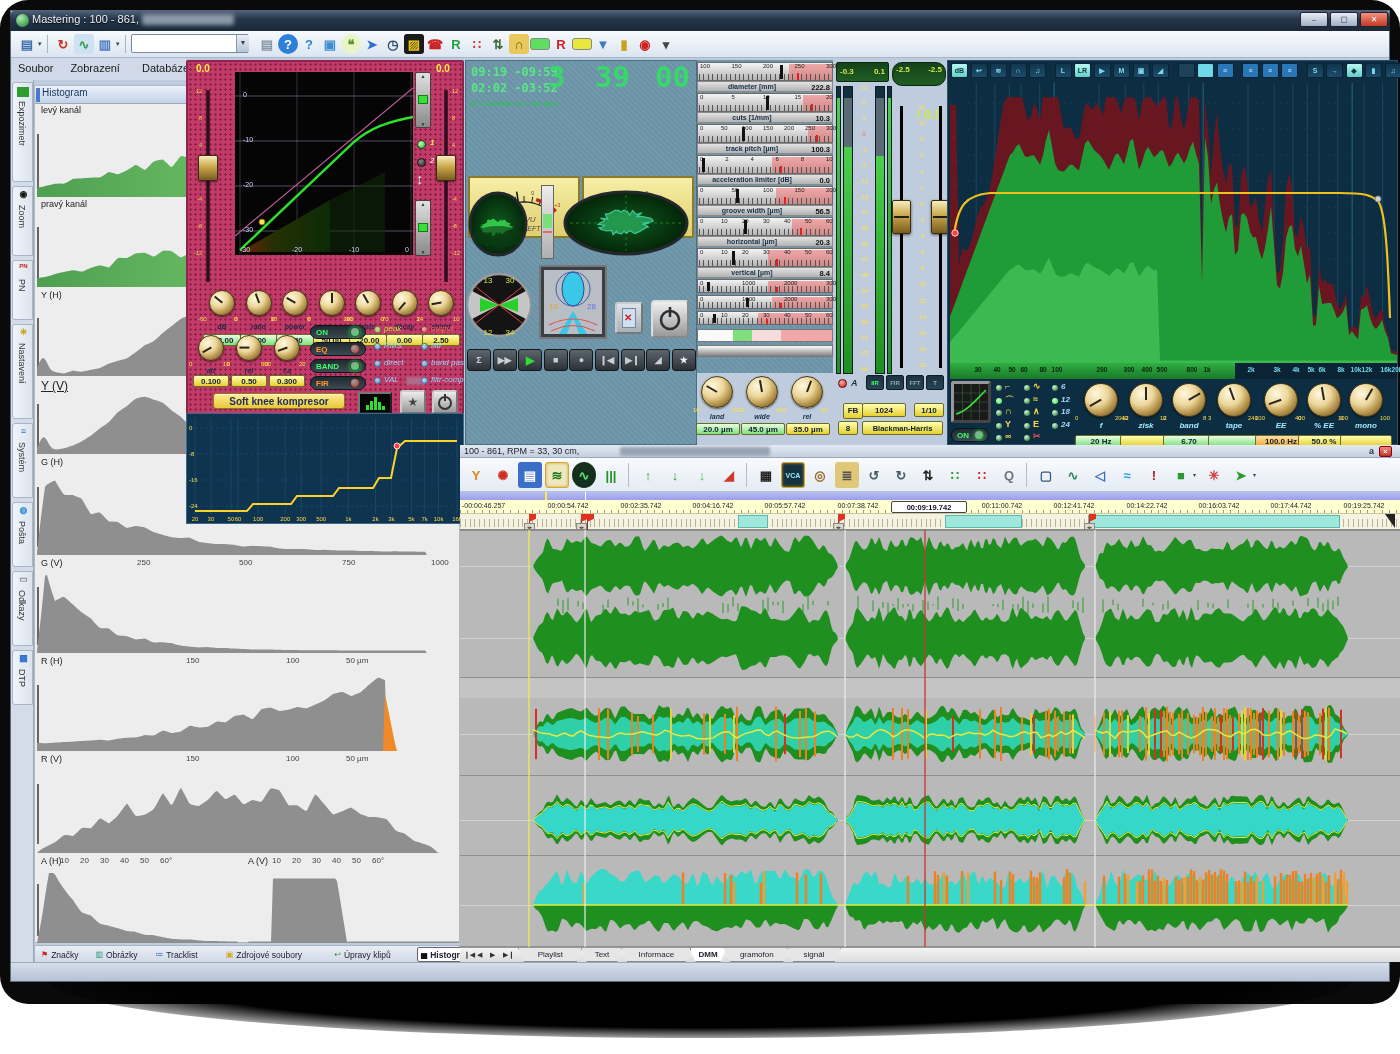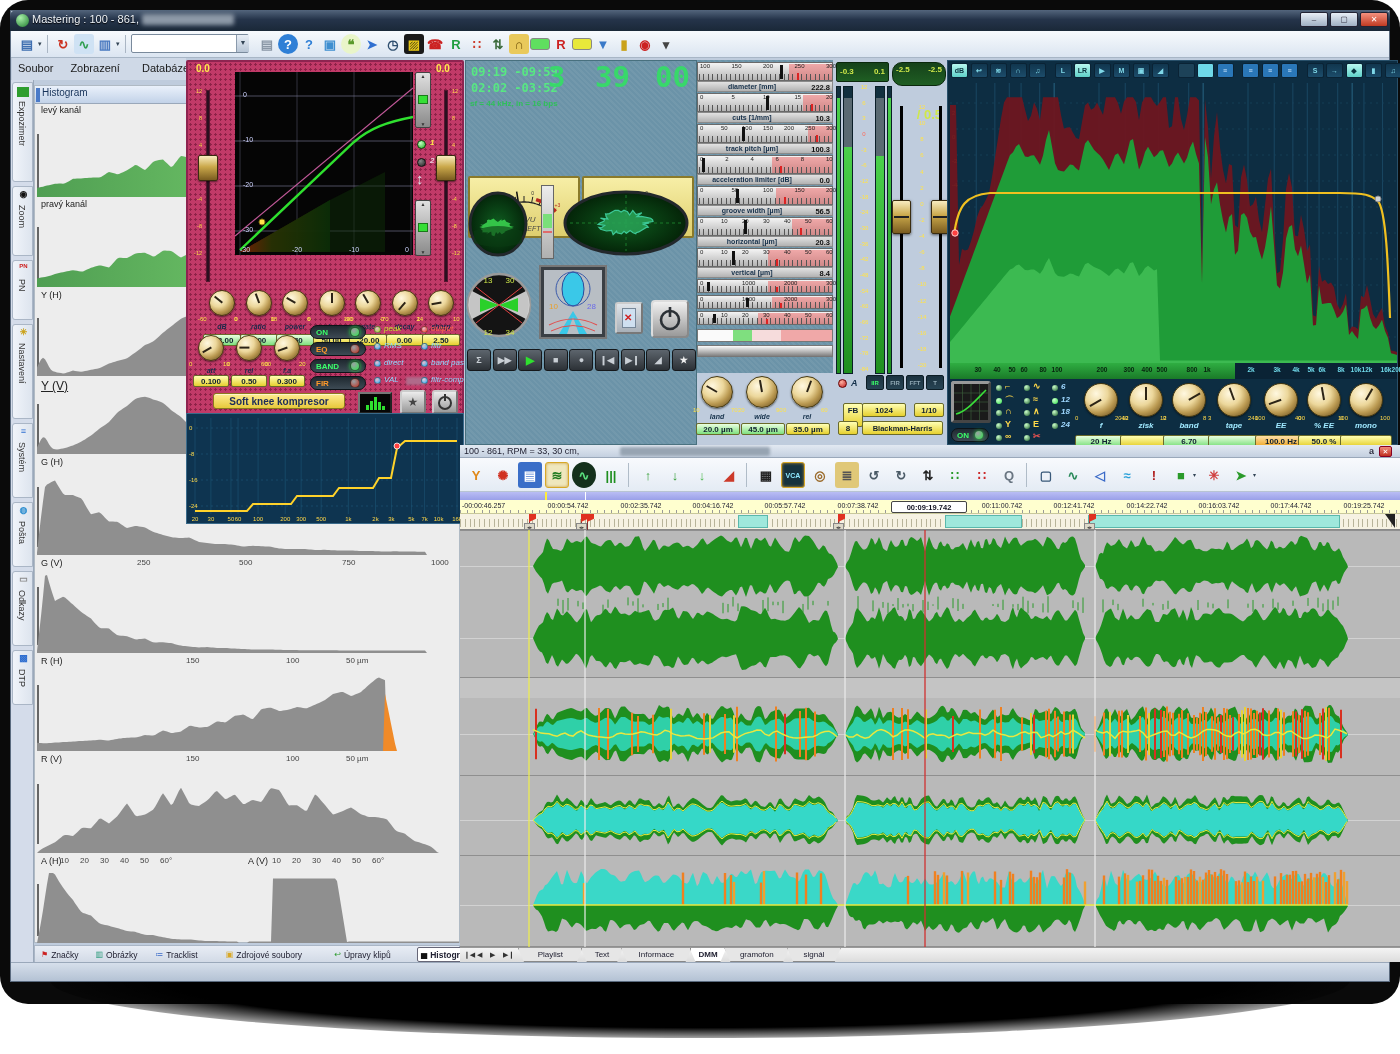--- a/index.html
+++ b/index.html
@@ -863,21 +863,21 @@
       <div class="ab" style="left: 94px; top: 40px; width: 32px; text-align: center; font-size: 7px; font-style: italic; font-weight: bold; color: rgb(20, 48, 74);">rel</div>
       <div class="ab vb y" style="left: 89px; top: 50px; width: 44px; height: 12px; line-height: 11px;">35.0 µm</div>
     </div>
     <div class="ab" style="left: 838px; top: 373px; width: 110px; height: 72px;">
       <div class="ab" style="left: 0px; top: 6px; width: 9px; height: 9px; border-radius: 50%; background: radial-gradient(circle at 35% 30%, rgb(255, 176, 160), rgb(192, 32, 32)); border: 1px solid rgb(102, 0, 0);"></div>
       <div class="ab" style="left: 13px; top: 5px; font-size: 9px; font-style: italic; font-weight: bold; color: rgb(20, 48, 74);">A</div>
       <div class="ab" style="left: 28px; top: 2px; width: 18px; height: 15px; background: linear-gradient(rgb(28, 50, 64), rgb(39, 68, 84)); border: 1px solid rgb(13, 29, 38); border-radius: 2px; font-size: 6px; font-weight: bold; text-align: center; line-height: 14px; color: rgb(58, 255, 106);">IIR</div>
       <div class="ab" style="left: 48px; top: 2px; width: 18px; height: 15px; background: linear-gradient(rgb(28, 50, 64), rgb(39, 68, 84)); border: 1px solid rgb(13, 29, 38); border-radius: 2px; font-size: 6px; font-weight: bold; text-align: center; line-height: 14px; color: rgb(143, 168, 180);">FIR</div>
       <div class="ab" style="left: 68px; top: 2px; width: 18px; height: 15px; background: linear-gradient(rgb(28, 50, 64), rgb(39, 68, 84)); border: 1px solid rgb(13, 29, 38); border-radius: 2px; font-size: 6px; font-weight: bold; text-align: center; line-height: 14px; color: rgb(143, 168, 180);">FFT</div>
       <div class="ab" style="left: 88px; top: 2px; width: 18px; height: 15px; background: linear-gradient(rgb(28, 50, 64), rgb(39, 68, 84)); border: 1px solid rgb(13, 29, 38); border-radius: 2px; font-size: 6px; font-weight: bold; text-align: center; line-height: 14px; color: rgb(143, 168, 180);">T</div>
-      <div class="ab vb y" style="left: 5px; top: 30px; width: 20px; height: 24px; line-height: 13px;">FB</div>
+      <div class="ab vb y" style="left: 5px; top: 30px; width: 20px; height: 16px; line-height: 13px;">FB</div>
       <div class="ab vb y" style="left: 76px; top: 30px; width: 30px; height: 14px; line-height: 13px;">1/10</div>
       <div class="ab vb y" style="left: 0px; top: 48px; width: 20px; height: 14px; line-height: 13px;">8</div>
     </div>
     <div class="ab" style="left: 947px; top: 60px; width: 451px; height: 385px; background: rgb(13, 45, 66); border: 1px solid rgb(40, 80, 106);">
       <div class="ab" style="left: 3px; top: 2px; width: 17px; height: 15px; font-size: 7px; display: flex; align-items: center; justify-content: center; font-weight: bold; border-radius: 2px; background: linear-gradient(rgb(184, 248, 240), rgb(95, 208, 200)); color: rgb(10, 51, 64); border: 1px solid rgb(10, 35, 53);">dB</div>
       <div class="ab" style="left: 22.5px; top: 2px; width: 17px; height: 15px; font-size: 7px; display: flex; align-items: center; justify-content: center; font-weight: bold; border-radius: 2px; background: linear-gradient(rgb(17, 54, 78), rgb(28, 76, 106)); color: rgb(127, 216, 232); border: 1px solid rgb(10, 35, 53);">↩</div>
       <div class="ab" style="left: 42px; top: 2px; width: 17px; height: 15px; font-size: 7px; display: flex; align-items: center; justify-content: center; font-weight: bold; border-radius: 2px; background: linear-gradient(rgb(17, 54, 78), rgb(28, 76, 106)); color: rgb(127, 216, 232); border: 1px solid rgb(10, 35, 53);">≋</div>
       <div class="ab" style="left: 61.5px; top: 2px; width: 17px; height: 15px; font-size: 7px; display: flex; align-items: center; justify-content: center; font-weight: bold; border-radius: 2px; background: linear-gradient(rgb(17, 54, 78), rgb(28, 76, 106)); color: rgb(127, 216, 232); border: 1px solid rgb(10, 35, 53);">∩</div>
       <div class="ab" style="left: 81px; top: 2px; width: 17px; height: 15px; font-size: 7px; display: flex; align-items: center; justify-content: center; font-weight: bold; border-radius: 2px; background: linear-gradient(rgb(17, 54, 78), rgb(28, 76, 106)); color: rgb(127, 216, 232); border: 1px solid rgb(10, 35, 53);">♫</div>
       <div class="ab" style="left: 106.5px; top: 2px; width: 17px; height: 15px; font-size: 7px; display: flex; align-items: center; justify-content: center; font-weight: bold; border-radius: 2px; background: linear-gradient(rgb(17, 54, 78), rgb(28, 76, 106)); color: rgb(127, 216, 232); border: 1px solid rgb(10, 35, 53);">L</div>

